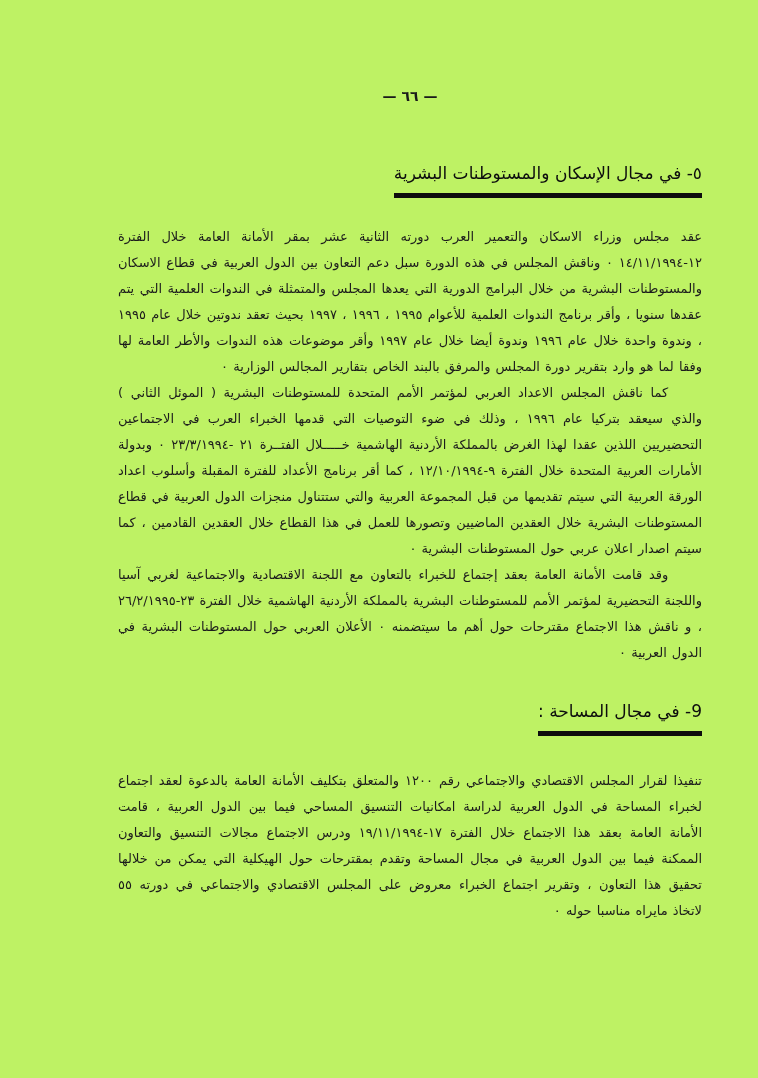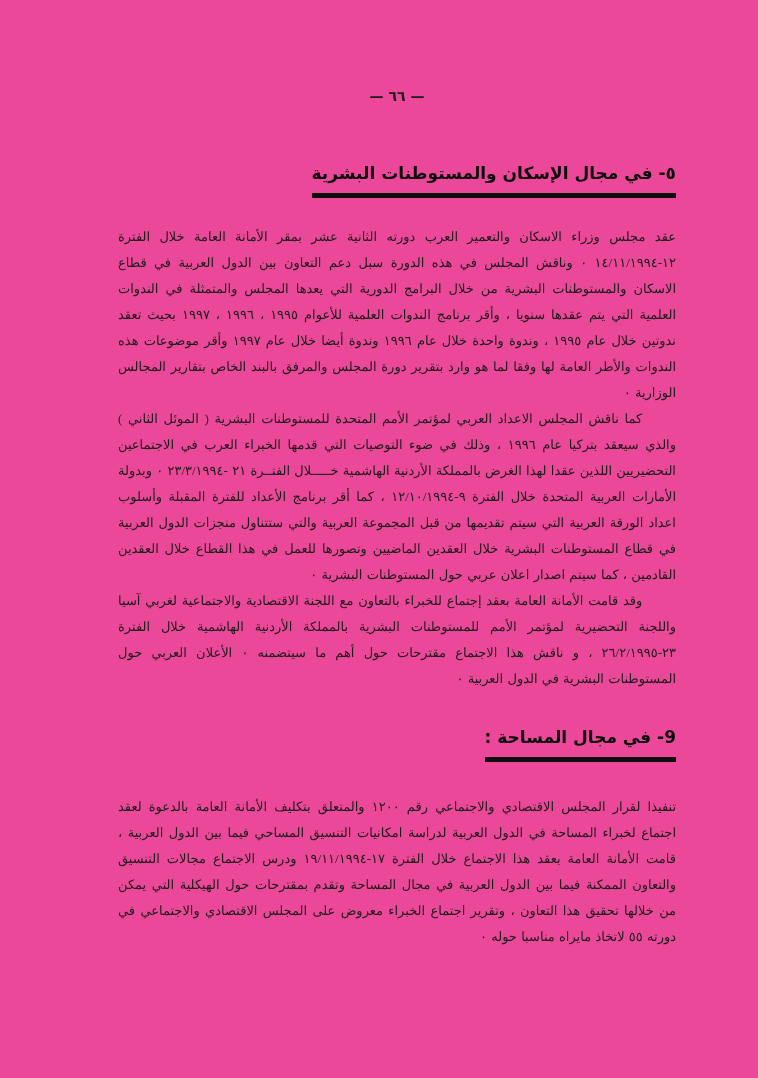--- a/index.html
+++ b/index.html
@@ -7,54 +7,53 @@
   html, body {
     background: #ffffff;
     font-family: "DejaVu Sans", sans-serif;
   }
 
   .page {
     position: relative;
     width: 758px;
     height: 1078px;
     margin: 0 auto;
-    background: #ec4899;
+    background: #bef264;
     color: #141414;
     direction: rtl;
-    padding: 88px 82px 40px 118px;
+    padding: 88px 56px 40px 118px;
     overflow: hidden;
   }
 
   .page-number {
     text-align: center;
     font-size: 14px;
     font-weight: bold;
     letter-spacing: 2px;
     color: #1a1a1a;
     margin-bottom: 58px;
   }
 
   .section-heading {
     display: inline-block;
     font-size: 17px;
-    font-weight: bold;
+    font-weight: normal;
     color: #0d0d0d;
     padding-bottom: 7px;
     border-bottom: 5px solid #0d0d0d;
     line-height: 1.4;
   }
 
   .heading-wrap {
     text-align: right;
   }
 
   .section-body {
     margin-top: 26px;
     margin-bottom: 34px;
-    font-family: Liberation Serif, serif;
   }
 
   .para {
     font-size: 13px;
     line-height: 26px;
     text-align: justify;
     color: #1c1c1c;
     word-spacing: 1px;
   }
 

